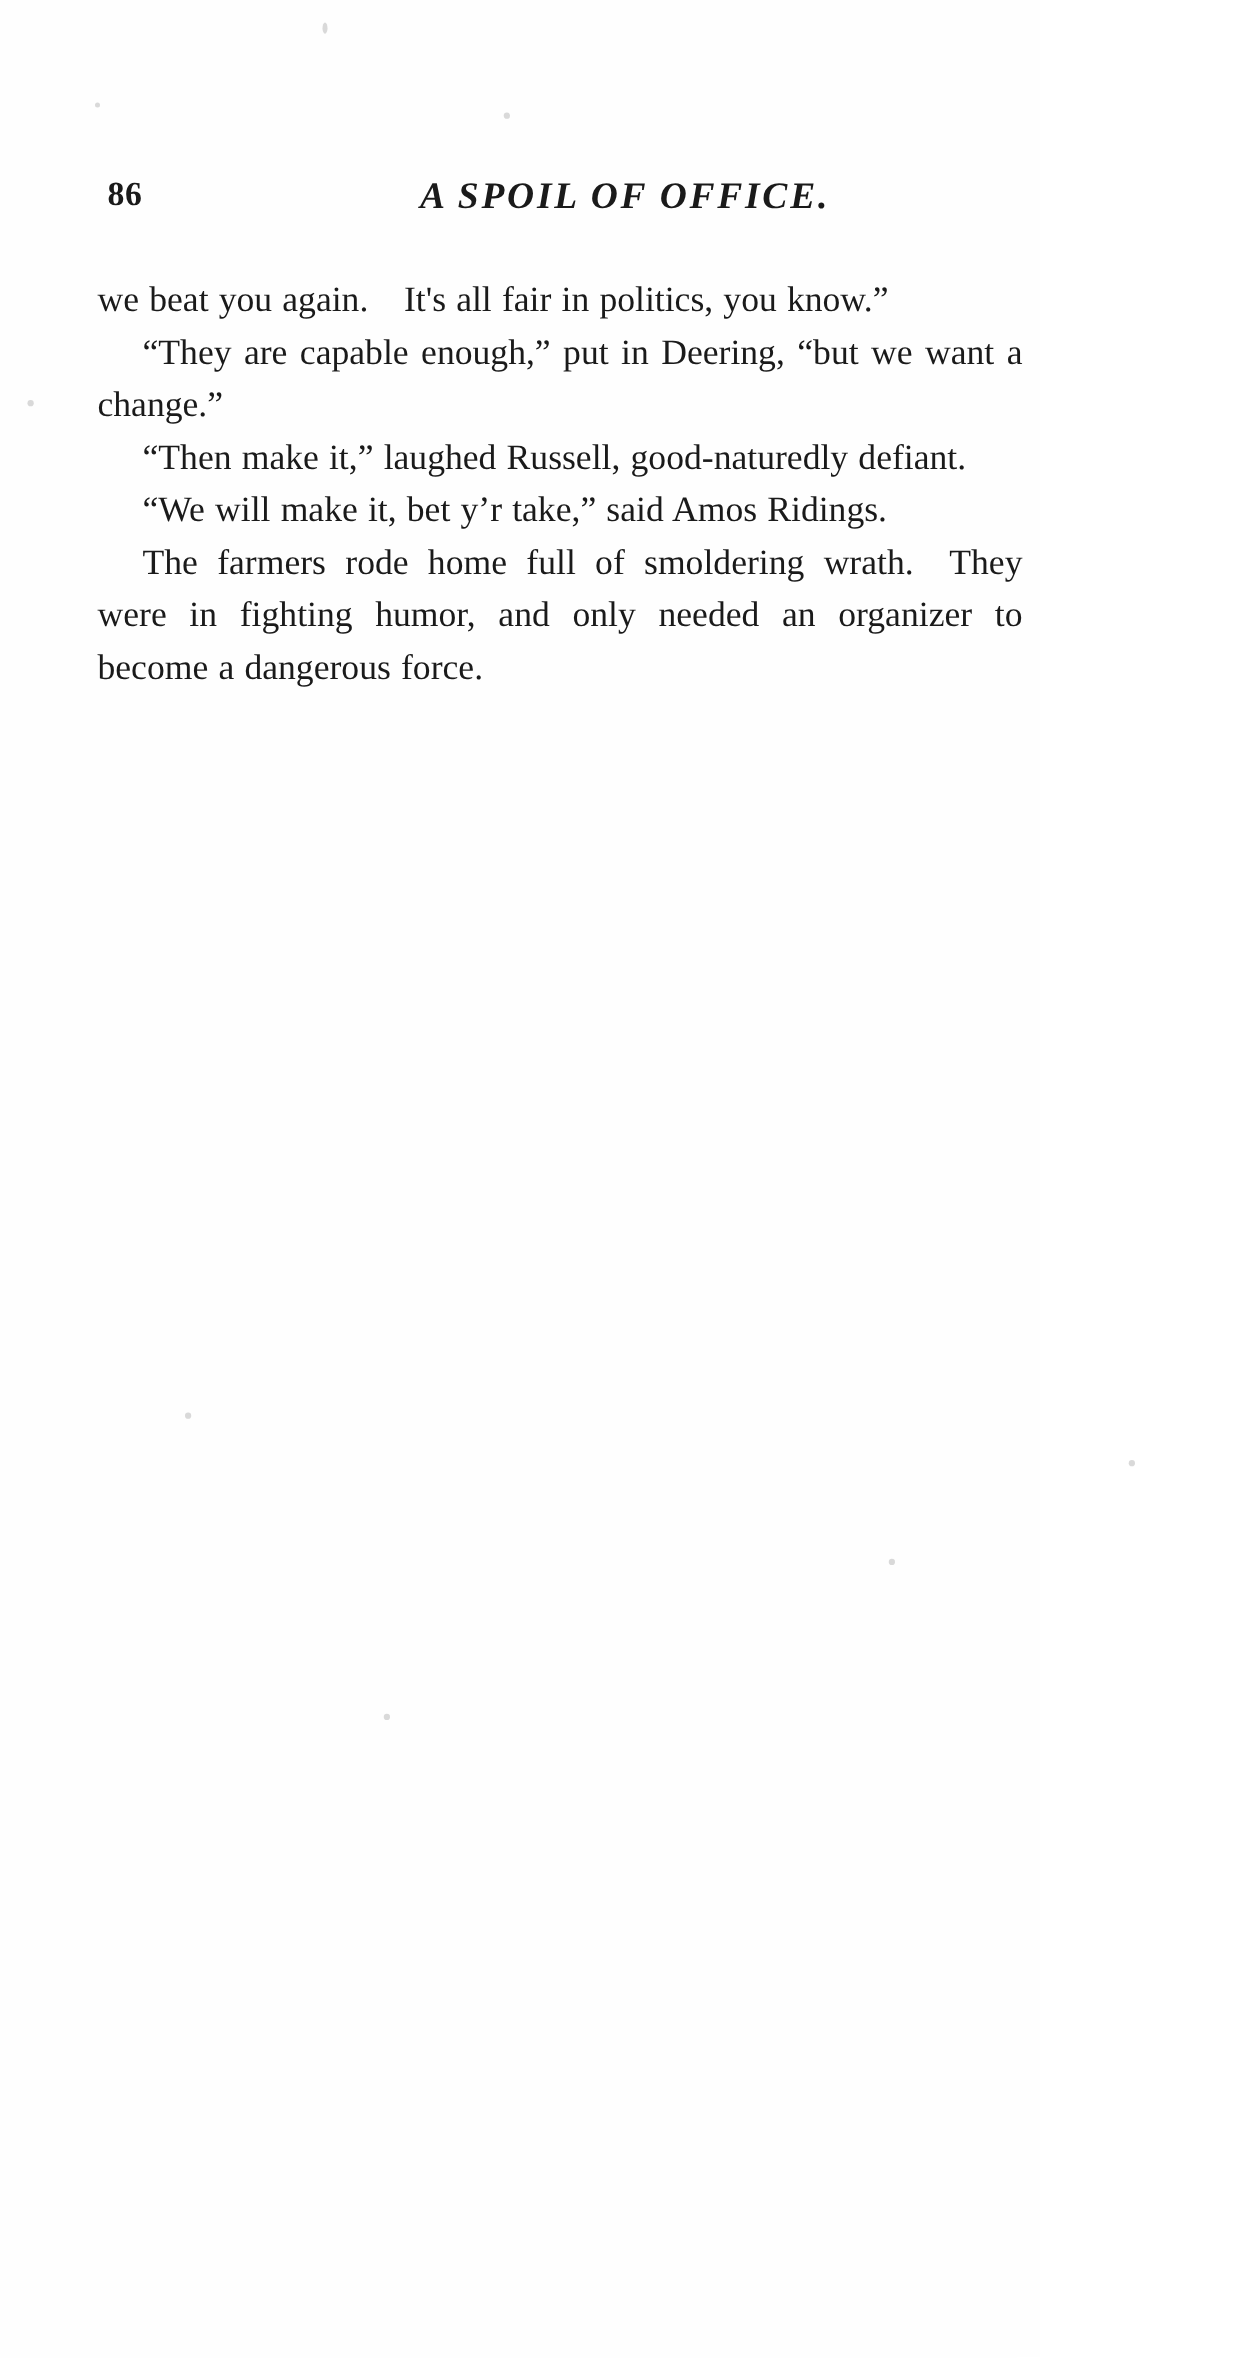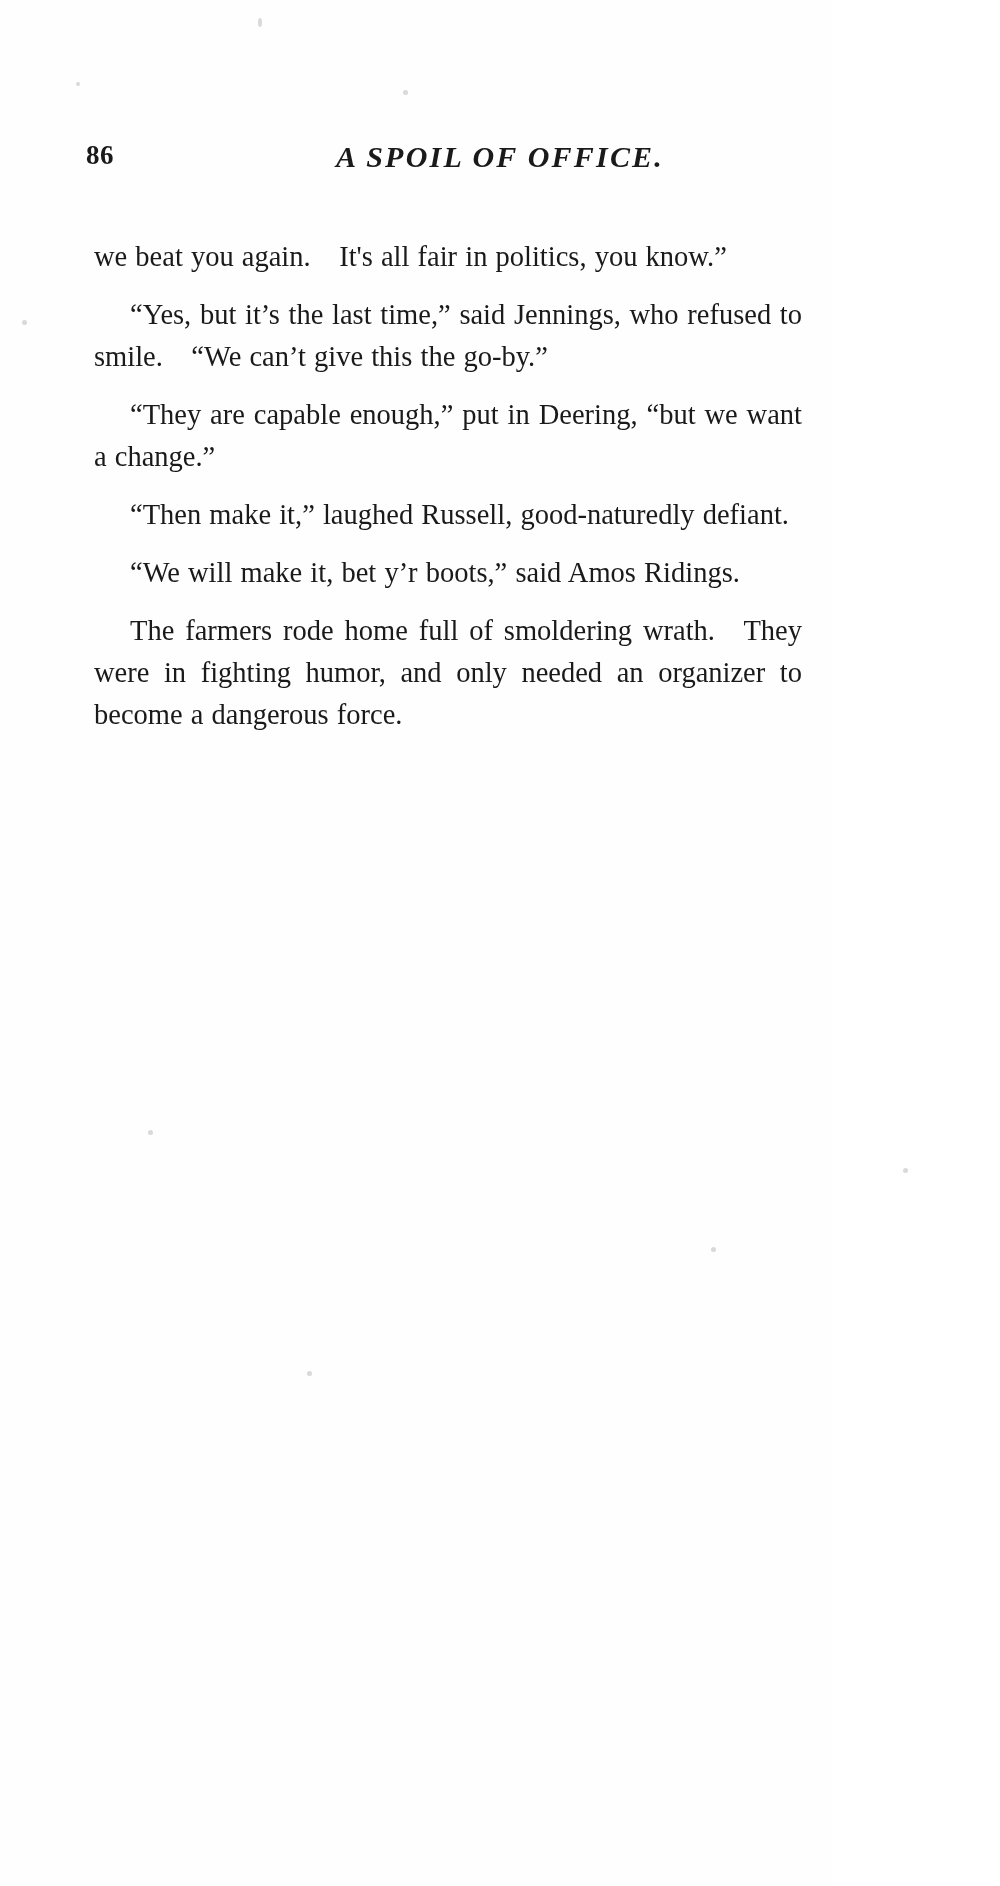--- a/index.html
+++ b/index.html
@@ -55,21 +55,21 @@
     top: 220px;
     left: 78px;
     width: 740px;
     font-size: 28.5px;
     line-height: 42px;
     text-align: justify;
     text-justify: inter-word;
     word-spacing: 1px;
   }
   .body-text p {
-    margin: 16px;
+    margin: 0;
     text-indent: 0;
   }
   .body-text p.indent {
     text-indent: 36px;
   }
   .body-text p:last-child {
     text-align: justify;
   }
   
   .speck {
@@ -93,20 +93,19 @@
   <div class="speck" style="left:711px; top:1247px; width:5px; height:5px;"></div>
   <div class="speck" style="left:307px; top:1371px; width:5px; height:5px;"></div>
 
   <div class="header">
     <div class="folio">86</div>
     <div class="running-title">A SPOIL OF OFFICE.</div>
   </div>
 
   <div class="body-text">
     <p>we beat you again. It's all fair in politics, you know.”</p>
-    <p class="indent">“Yes, but it’s the last time,” said Jennings, who refused to smile. “We can’t give this the go-by.”</p>
     <p class="indent">“They are capable enough,” put in Deering, “but we want a change.”</p>
     <p class="indent">“Then make it,” laughed Russell, good-naturedly defiant.</p>
-    <p class="indent">“We will make it, bet y’r boots,” said Amos Ridings.</p>
+    <p class="indent">“We will make it, bet y’r take,” said Amos Ridings.</p>
     <p class="indent">The farmers rode home full of smoldering wrath. They were in fighting humor, and only needed an organizer to become a dangerous force.</p>
   </div>
 
 </div>
 
 </body></html>

